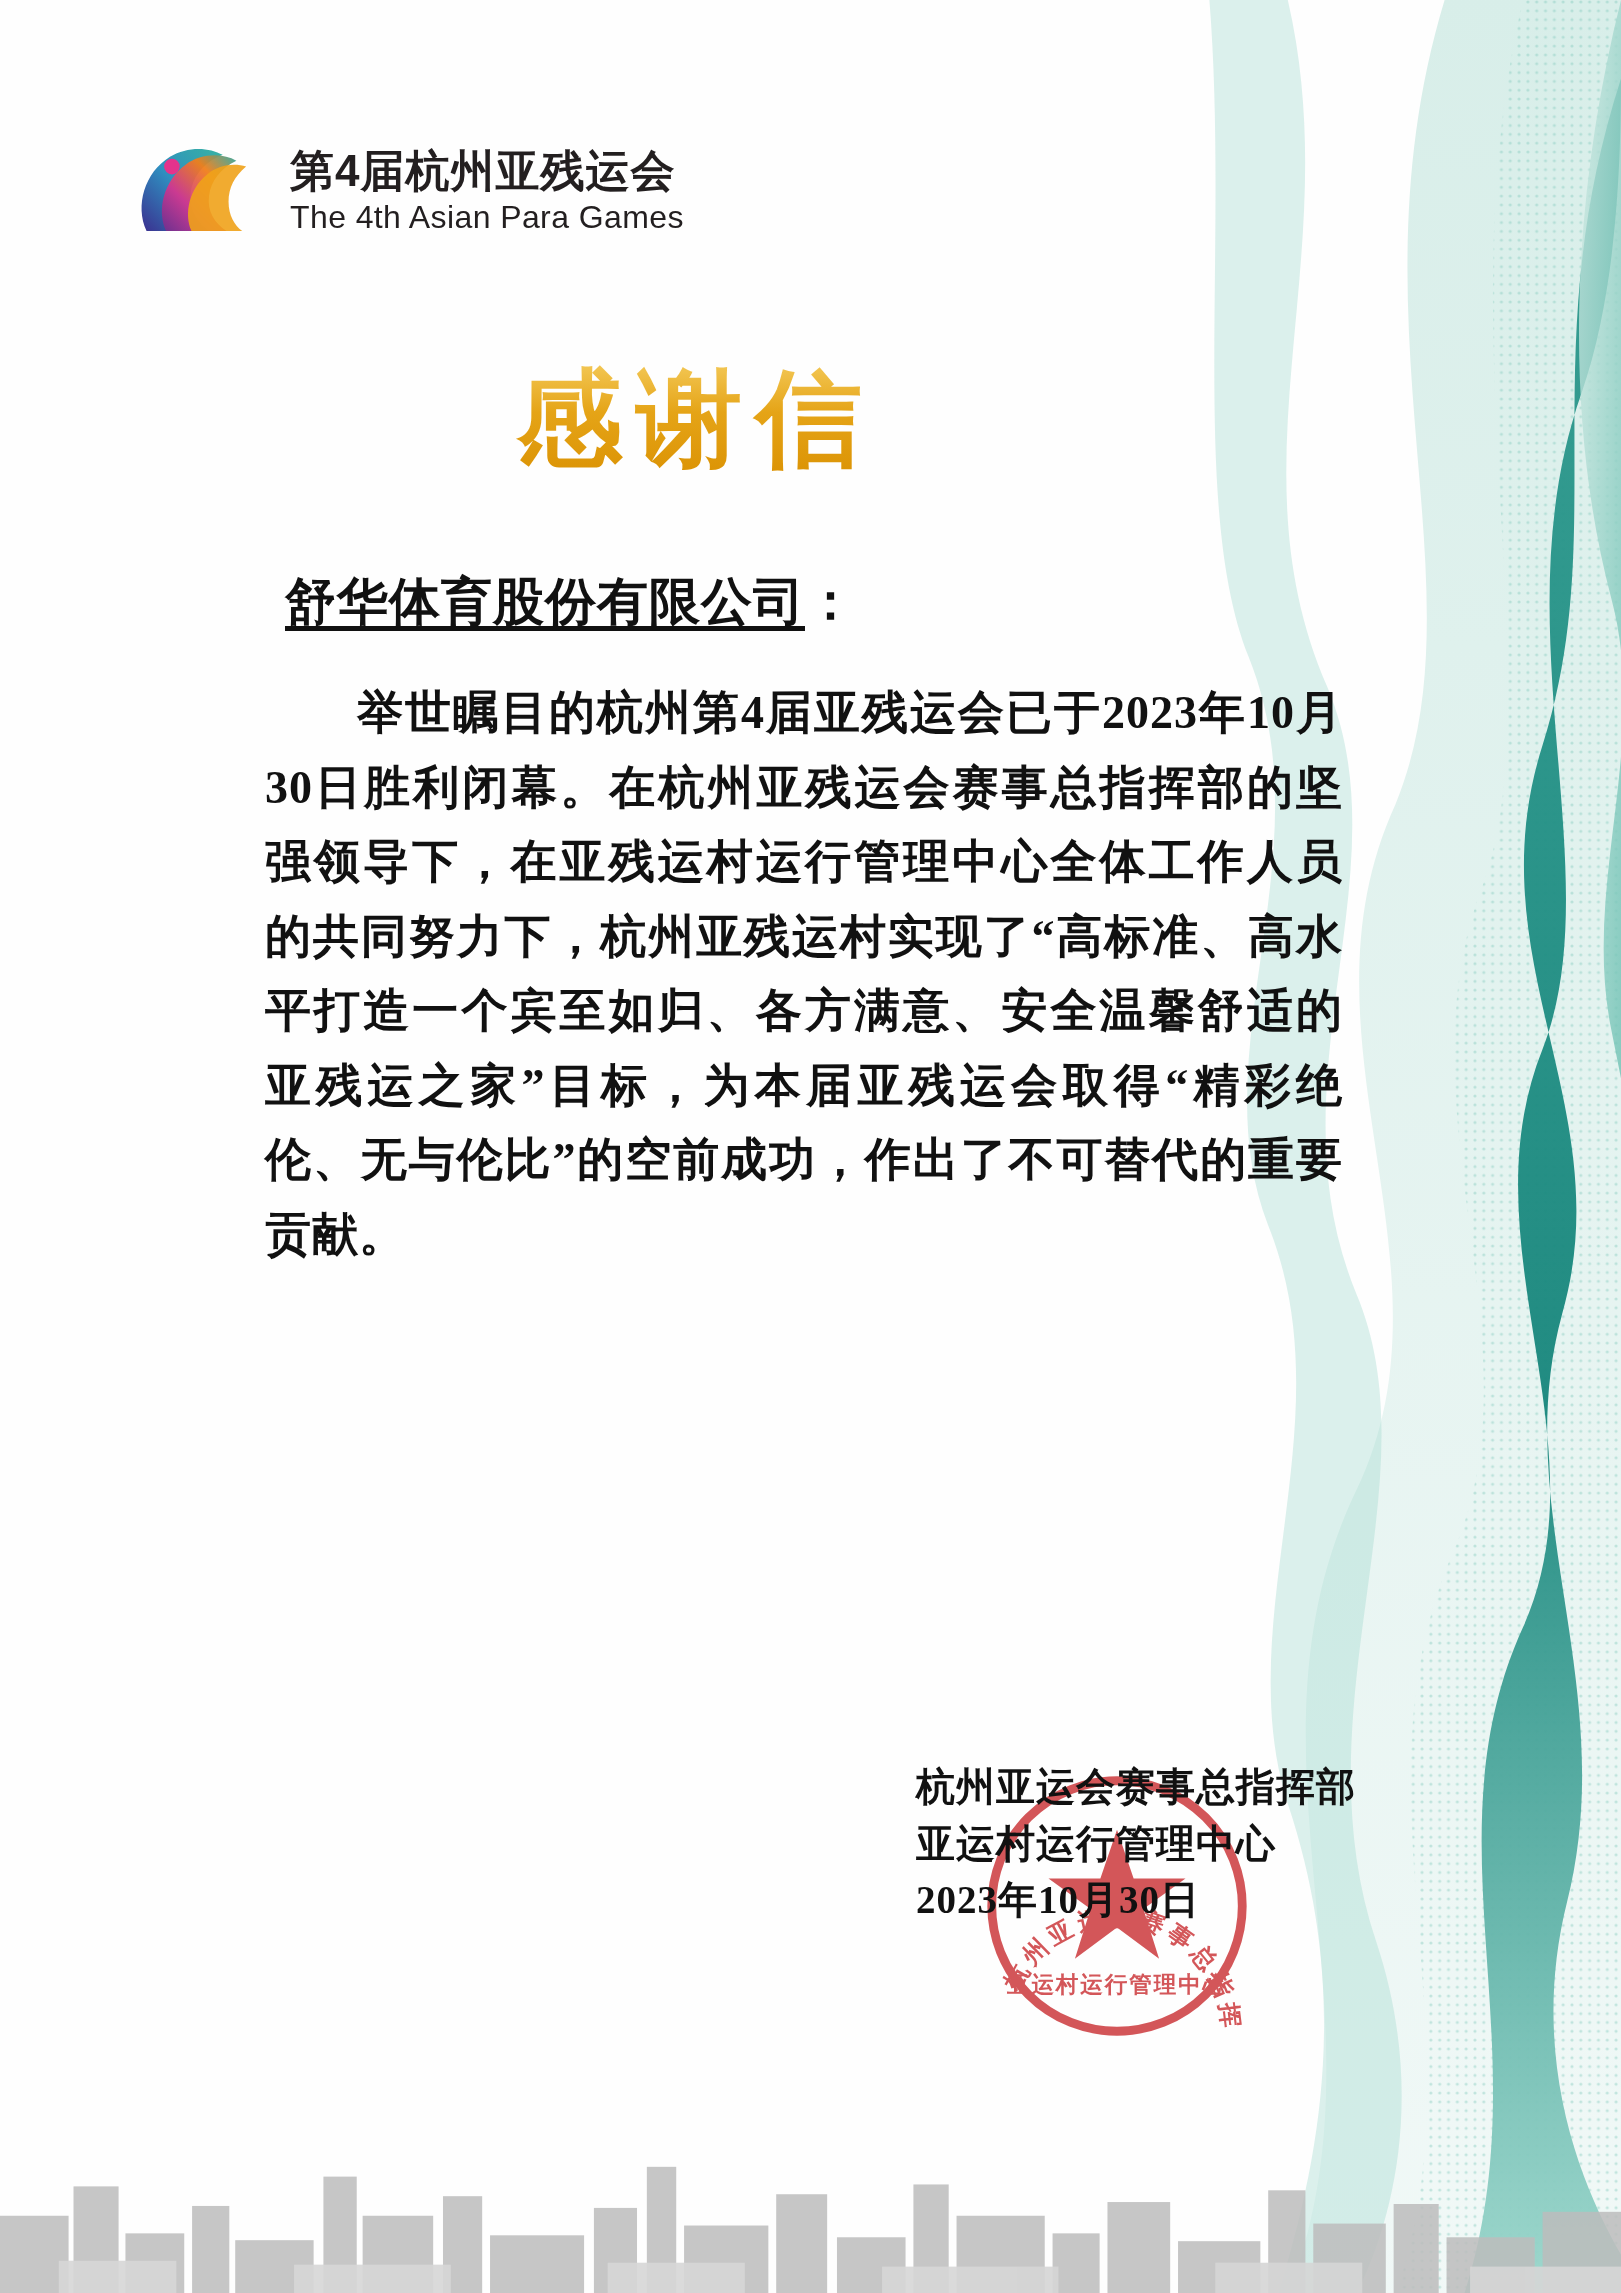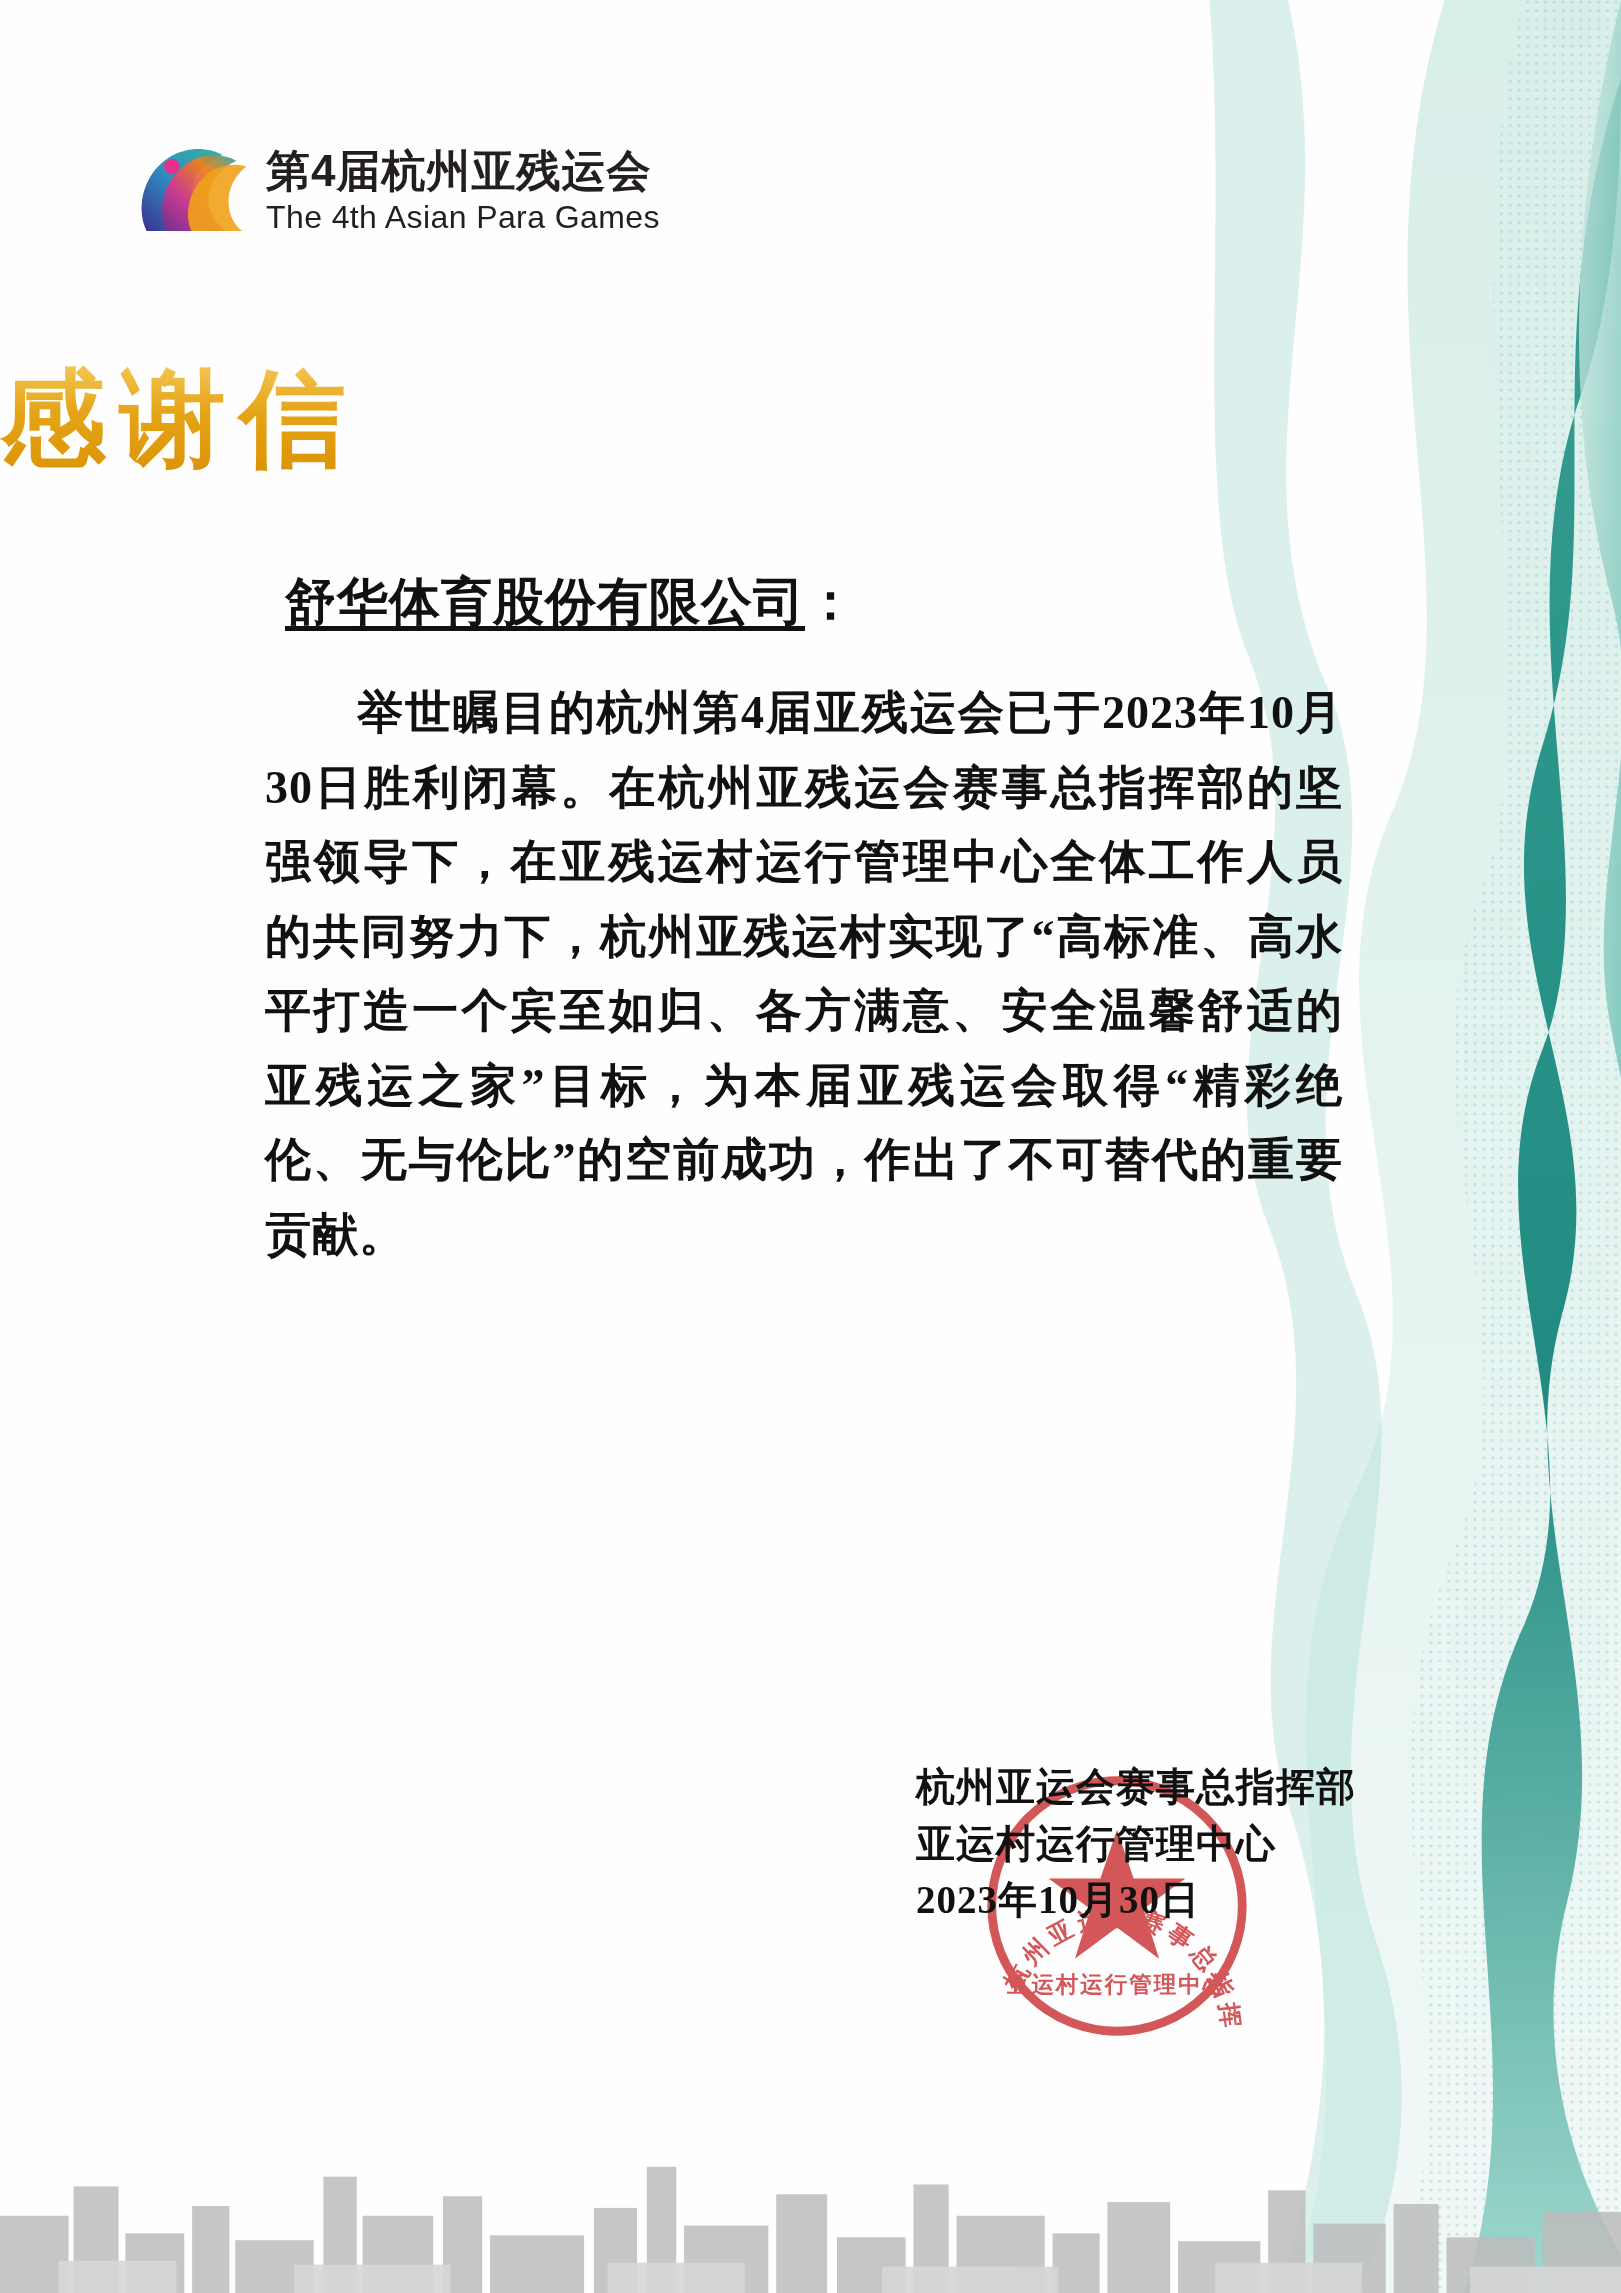--- a/index.html
+++ b/index.html
@@ -37,21 +37,21 @@
     height: 225px;
     pointer-events: none;
   }
 
   
   .header {
     position: absolute;
     left: 127px;
     top: 137px;
     display: flex;
-    gap: 14px;
+    gap: 38px;
   }
   .logo-mark {
     width: 125px;
     height: 108px;
     flex: 0 0 auto;
   }
   .logo-text {
     display: flex;
     flex-direction: column;
     justify-content: center;
@@ -72,20 +72,21 @@
     letter-spacing: 0.4px;
     margin-top: 5px;
   }
 
   
   .doc-title {
     position: absolute;
     left: 0;
     top: 348px;
     width: 1392px;
+    text-align: center;
     font-family: "Liberation Sans", sans-serif;
     font-size: 106px;
     font-weight: 700;
     letter-spacing: 13.7px;
     color: #e0a100;
     background: linear-gradient(180deg, #f7d268 0%, #e5a417 45%, #d98f00 100%);
     -webkit-background-clip: text;
     background-clip: text;
     -webkit-text-fill-color: transparent;
   }

